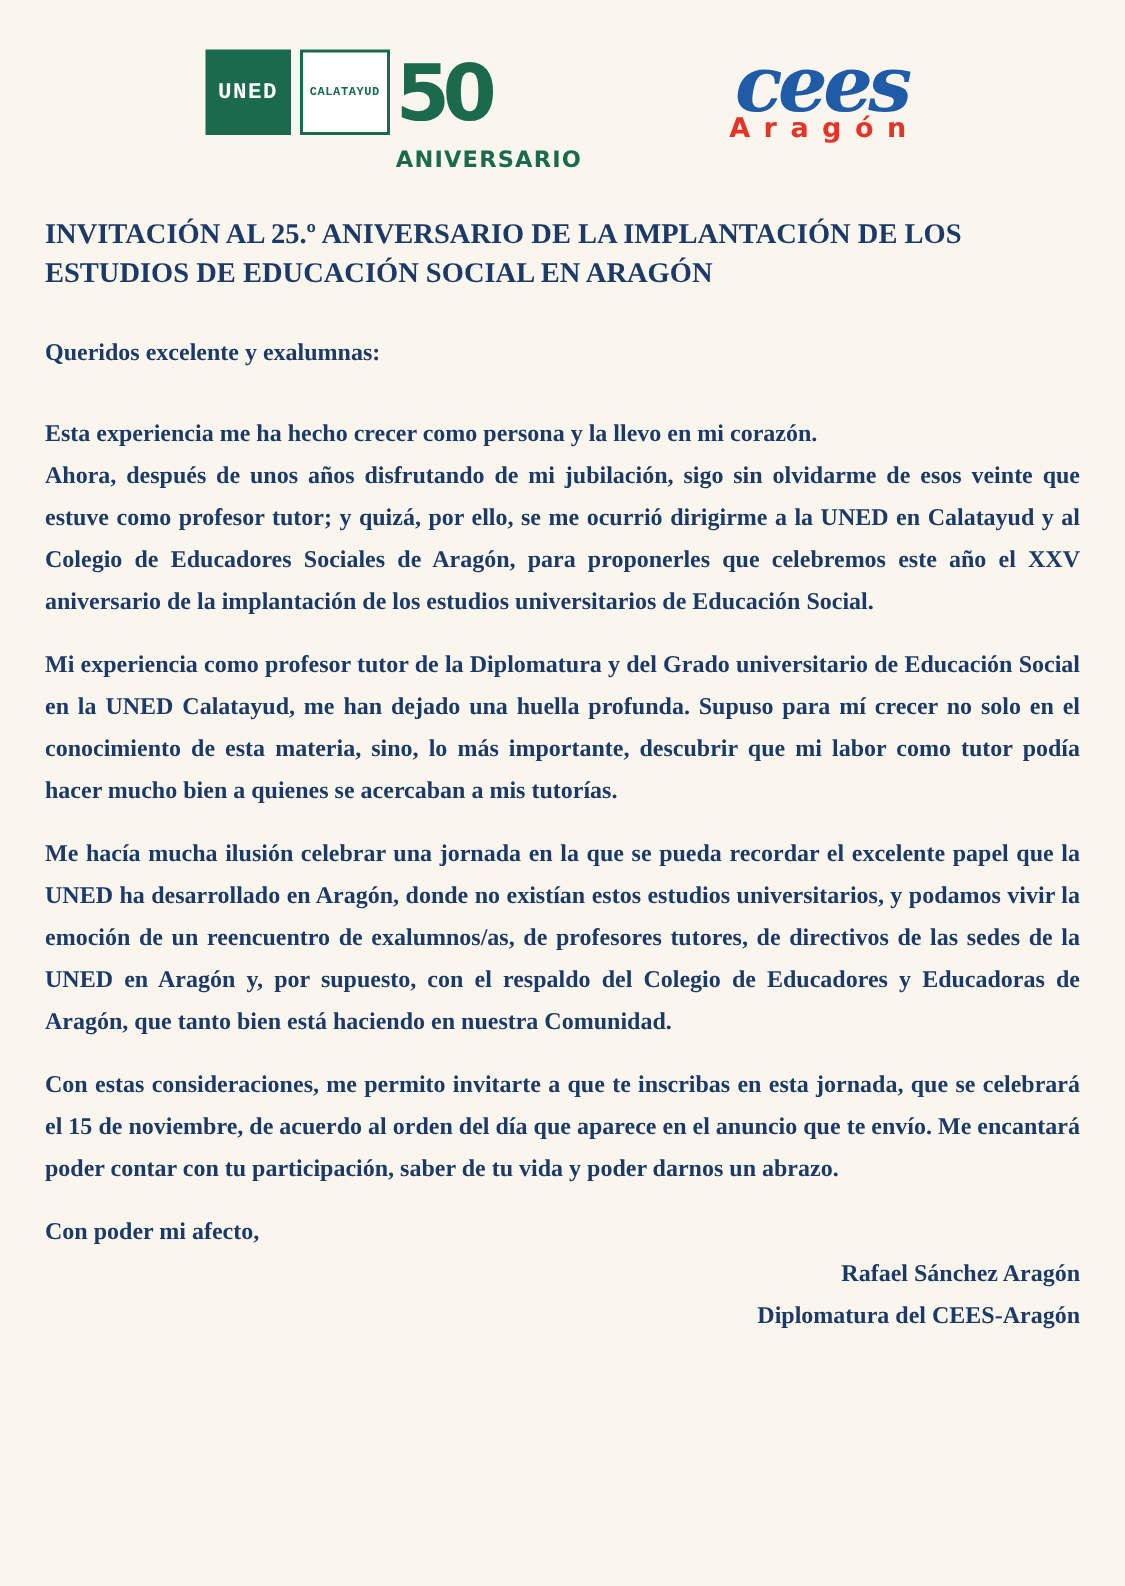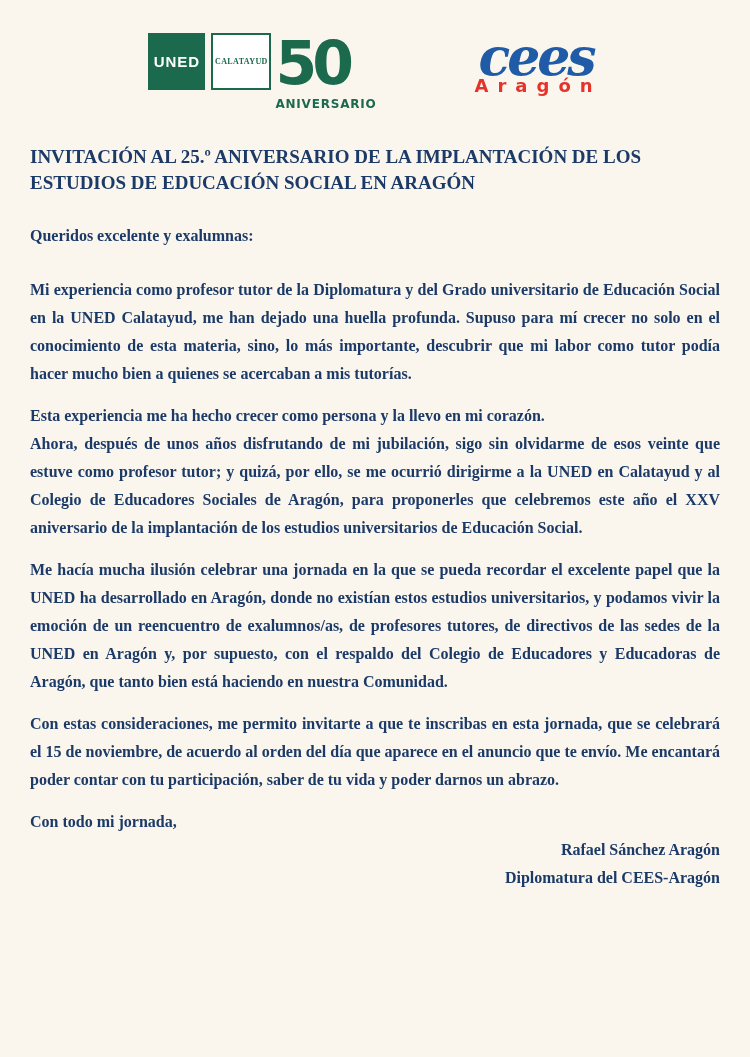--- a/index.html
+++ b/index.html
@@ -23,52 +23,52 @@
     height: 118px;
   }
   .uned-logo { display: flex; align-items: flex-start; }
   .uned-box {
     width: 57px; height: 57px;
     background: #1b6a4d;
     display: flex; align-items: center; justify-content: center;
   }
   .uned-box span {
     color: #ffffff;
-    font-family: Liberation Sans, sans-serif;
+    font-family: Liberation Mono, monospace;
     font-weight: bold;
     font-size: 15px;
     letter-spacing: 1px;
   }
   .calatayud-box {
     width: 60px; height: 57px;
     margin-left: 6px;
     background: #ffffff;
     border: 2px solid #1b6a4d;
     display: flex; align-items: center; justify-content: center;
   }
   .calatayud-box span {
     color: #1b6a4d;
-    font-family: Liberation Serif, serif;
+    font-family: Liberation Mono, monospace;
     font-weight: bold;
     font-size: 8px;
     letter-spacing: 0.4px;
   }
   .fifty-wrap { margin-left: 4px; margin-top: -6px; }
   .fifty {
     font-family: "DejaVu Sans", sans-serif;
     font-weight: bold;
-    font-size: 60px;
+    font-size: 52px;
     line-height: 72px;
     letter-spacing: -5px;
     color: #1b6a4d;
   }
   .aniversario {
     font-family: "DejaVu Sans", sans-serif;
     font-weight: bold;
-    font-size: 12px;
+    font-size: 15px;
     letter-spacing: 0.8px;
     color: #1b6a4d;
     margin-top: -2px;
     padding-right: 2px;
   }
   .cees-logo { text-align: center; margin-top: -4px; }
   .cees-text {
     font-family: "DejaVu Serif", serif;
     font-style: italic;
     font-weight: bold;
@@ -138,27 +138,27 @@
   </header>
 
   <main class="letter">
     <h1 class="letter-title">
       <span>INVITACIÓN AL 25.º ANIVERSARIO DE LA IMPLANTACIÓN DE LOS</span>
       <span>ESTUDIOS DE EDUCACIÓN SOCIAL EN ARAGÓN</span>
     </h1>
 
     <p class="greeting">Queridos excelente y exalumnas:</p>
 
-    <p class="body-p">Mi experiencia como profesor tutor de la Diplomatura y del Grado universitario de Educación Social en la UNED Calatayud, me han dejado una huella profunda. Supuso para mí crecer no solo en el conocimiento de esta materia, sino, lo más importante, descubrir que mi labor como tutor podía hacer mucho bien a quienes se acercaban a mis tutorías.</p>
     <p class="body-p">Esta experiencia me ha hecho crecer como persona y la llevo en mi corazón.
 Ahora, después de unos años disfrutando de mi jubilación, sigo sin olvidarme de esos veinte que estuve como profesor tutor; y quizá, por ello, se me ocurrió dirigirme a la UNED en Calatayud y al Colegio de Educadores Sociales de Aragón, para proponerles que celebremos este año el XXV aniversario de la implantación de los estudios universitarios de Educación Social.</p>
+    <p class="body-p">Mi experiencia como profesor tutor de la Diplomatura y del Grado universitario de Educación Social en la UNED Calatayud, me han dejado una huella profunda. Supuso para mí crecer no solo en el conocimiento de esta materia, sino, lo más importante, descubrir que mi labor como tutor podía hacer mucho bien a quienes se acercaban a mis tutorías.</p>
     <p class="body-p">Me hacía mucha ilusión celebrar una jornada en la que se pueda recordar el excelente papel que la UNED ha desarrollado en Aragón, donde no existían estos estudios universitarios, y podamos vivir la emoción de un reencuentro de exalumnos/as, de profesores tutores, de directivos de las sedes de la UNED en Aragón y, por supuesto, con el respaldo del Colegio de Educadores y Educadoras de Aragón, que tanto bien está haciendo en nuestra Comunidad.</p>
     <p class="body-p">Con estas consideraciones, me permito invitarte a que te inscribas en esta jornada, que se celebrará el 15 de noviembre, de acuerdo al orden del día que aparece en el anuncio que te envío. Me encantará poder contar con tu participación, saber de tu vida y poder darnos un abrazo.</p>
 
-    <p class="closing">Con todo mi jornada,</p>
+    <p class="closing">Con poder mi afecto,</p>
 
     <div class="signature">
       <div>Rafael Sánchez Aragón</div>
       <div>Diplomatura del CEES-Aragón</div>
     </div>
   </main>
 
 </div>
 
 </body></html>

